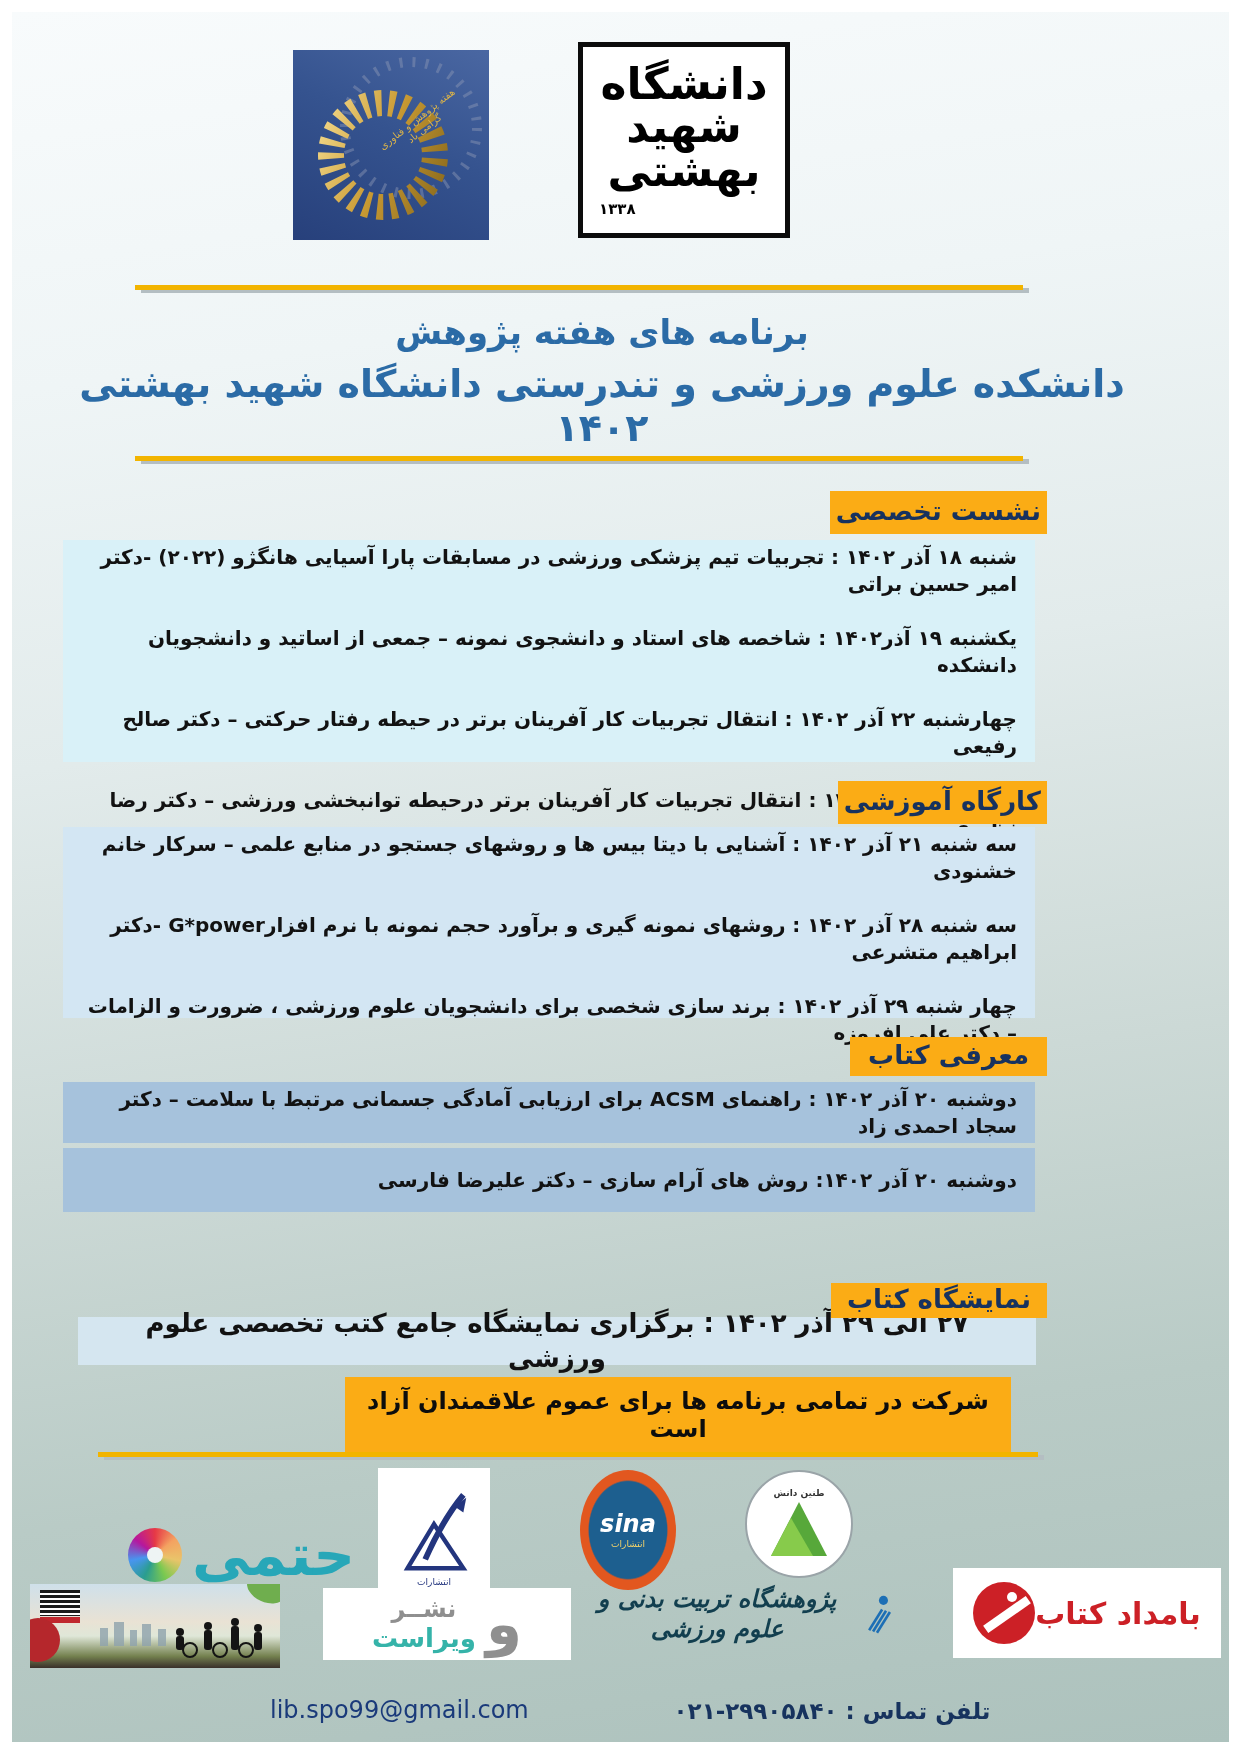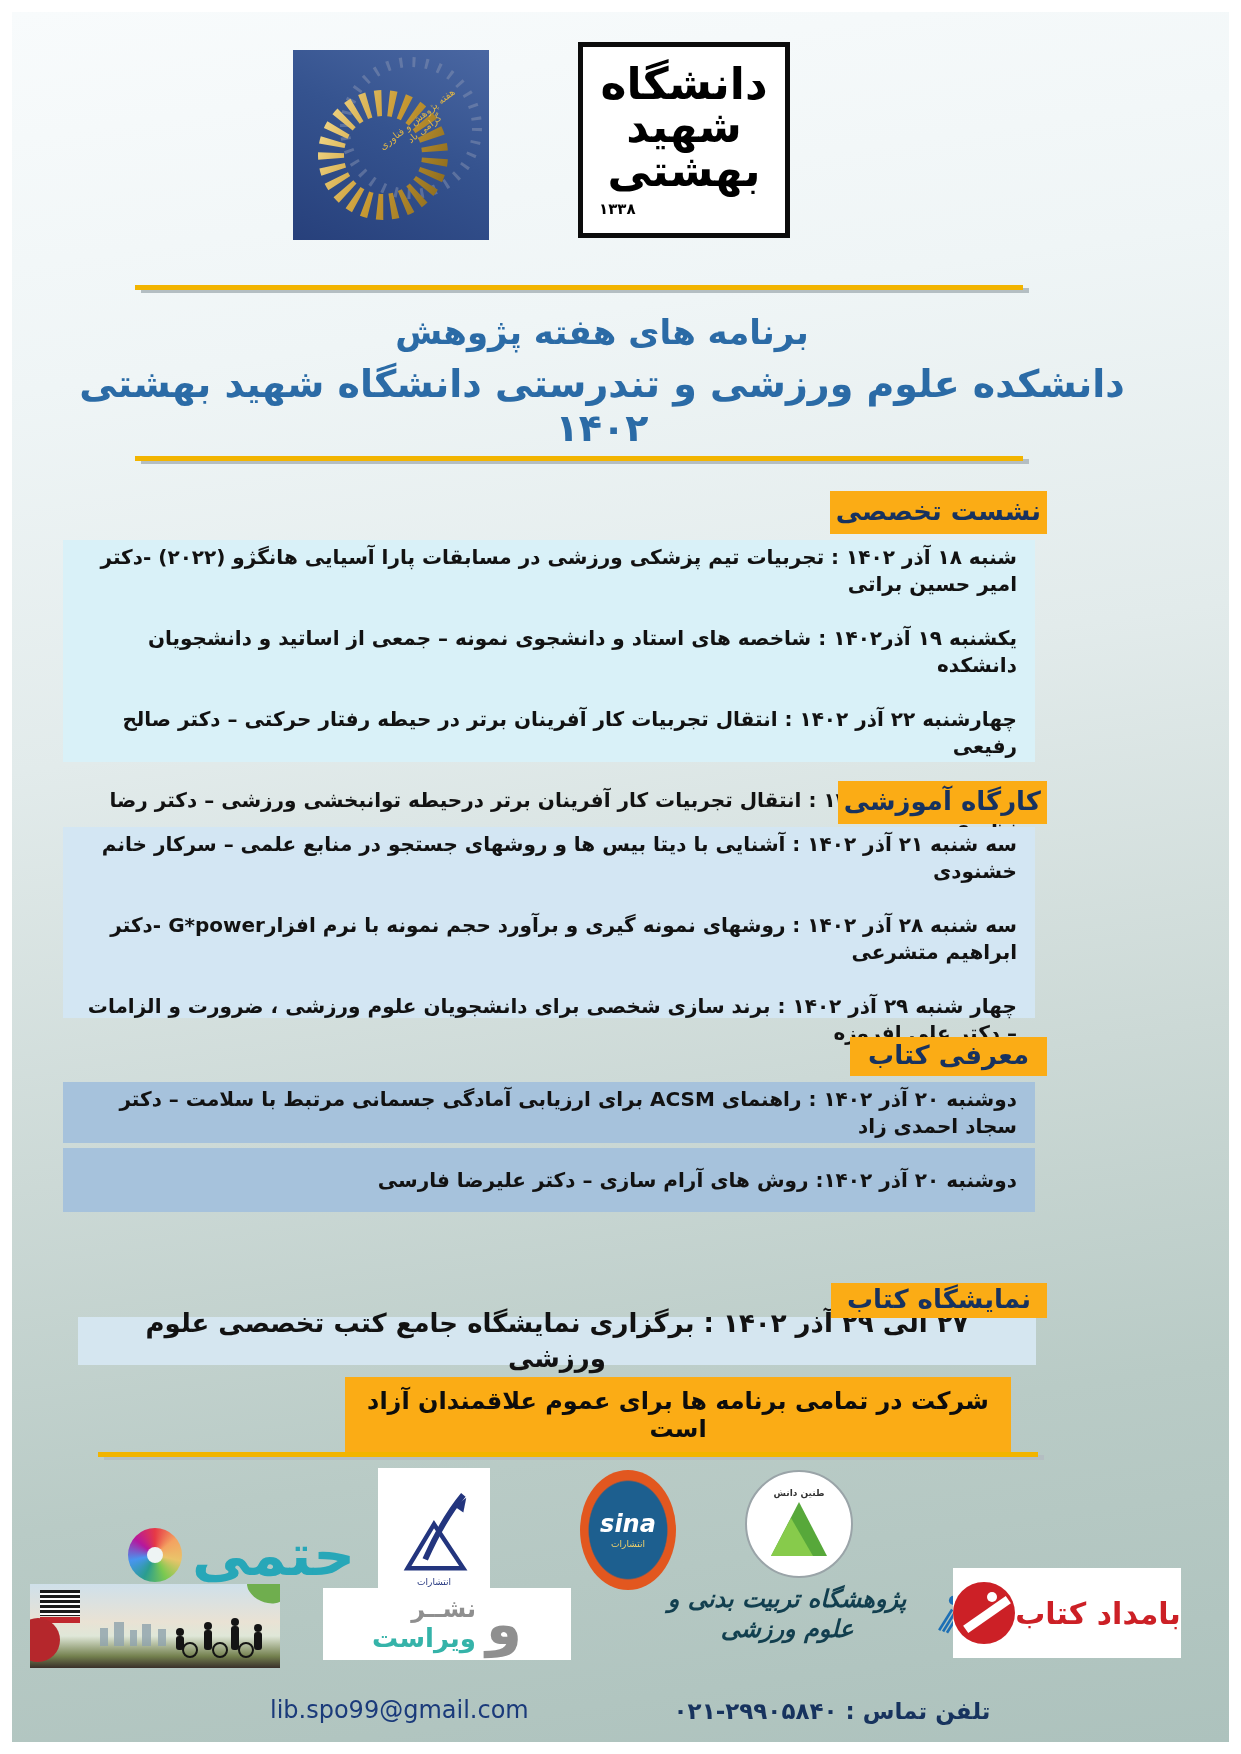--- a/index.html
+++ b/index.html
@@ -78,26 +78,26 @@
     background:linear-gradient(180deg,#cfe0ea 0%,#e9e2d4 45%,#dfe7d8 62%,#74814f 86%,#39302a 100%);}
   .cyc .minilogo{position:absolute;left:10px;top:6px;width:40px;height:26px;background:#1c1c1c;
     background:repeating-linear-gradient(180deg,#1c1c1c 0 3px,#fff 3px 5px);}
   .cyc .minilogo::after{content:'';position:absolute;left:0;bottom:-7px;width:40px;height:6px;background:#c0272d;}
   .cyc .blob{position:absolute;left:-14px;top:34px;width:44px;height:44px;border-radius:50%;background:#b5272c;}
   .cyc .leaf{position:absolute;right:-6px;top:-8px;width:40px;height:26px;border-radius:50%;
     background:#6fae4e;transform:rotate(25deg);}
   .virast{left:311px;top:1576px;width:248px;height:72px;background:#fff;display:flex;direction:rtl;
     align-items:center;justify-content:center;gap:10px;box-sizing:border-box;}
   .vmark{color:#8f8f8f;font-size:58px;font-weight:bold;line-height:0.9;}
-  .vcol{display:flex;flex-direction:column;}
+  .vcol{display:flex;flex-direction:column;align-items:center;}
   .v1{color:#8f8f8f;font-size:24px;font-weight:bold;letter-spacing:6px;direction:rtl;}
   .v2{color:#35b3a9;font-size:26px;font-weight:bold;direction:rtl;letter-spacing:2px;}
-  .inst{left:652px;top:1556px;width:300px;height:92px;display:flex;direction:rtl;align-items:center;gap:24px;}
+  .inst{left:582px;top:1556px;width:300px;height:92px;display:flex;direction:rtl;align-items:center;gap:24px;}
   .inst-txt{font-size:24px;font-weight:bold;font-style:italic;color:#123f4f;direction:rtl;text-align:center;line-height:1.25;}
-  .bamdad{left:941px;top:1556px;width:228px;height:90px;background:#fff;display:flex;direction:rtl;
+  .bamdad{left:941px;top:1556px;width:268px;height:90px;background:#fff;display:flex;direction:rtl;
     align-items:center;justify-content:center;gap:0;box-sizing:border-box;}
   .bam-txt{color:#cc2026;font-size:30px;font-weight:bold;direction:rtl;}
   .bam-circle{width:62px;height:62px;border-radius:50%;background:#cc2026;position:relative;overflow:hidden;}
   .bam-circle::before{content:'';position:absolute;left:8px;top:28px;width:52px;height:9px;background:#fff;
     transform:rotate(-35deg);}
   .bam-circle::after{content:'';position:absolute;left:34px;top:10px;width:10px;height:10px;border-radius:50%;background:#fff;}
 
   
   .email{position:absolute;left:258px;top:1684px;font-size:24px;color:#1a3a7a;}
   .phone{position:absolute;left:620px;top:1686px;width:400px;display:flex;direction:rtl;

